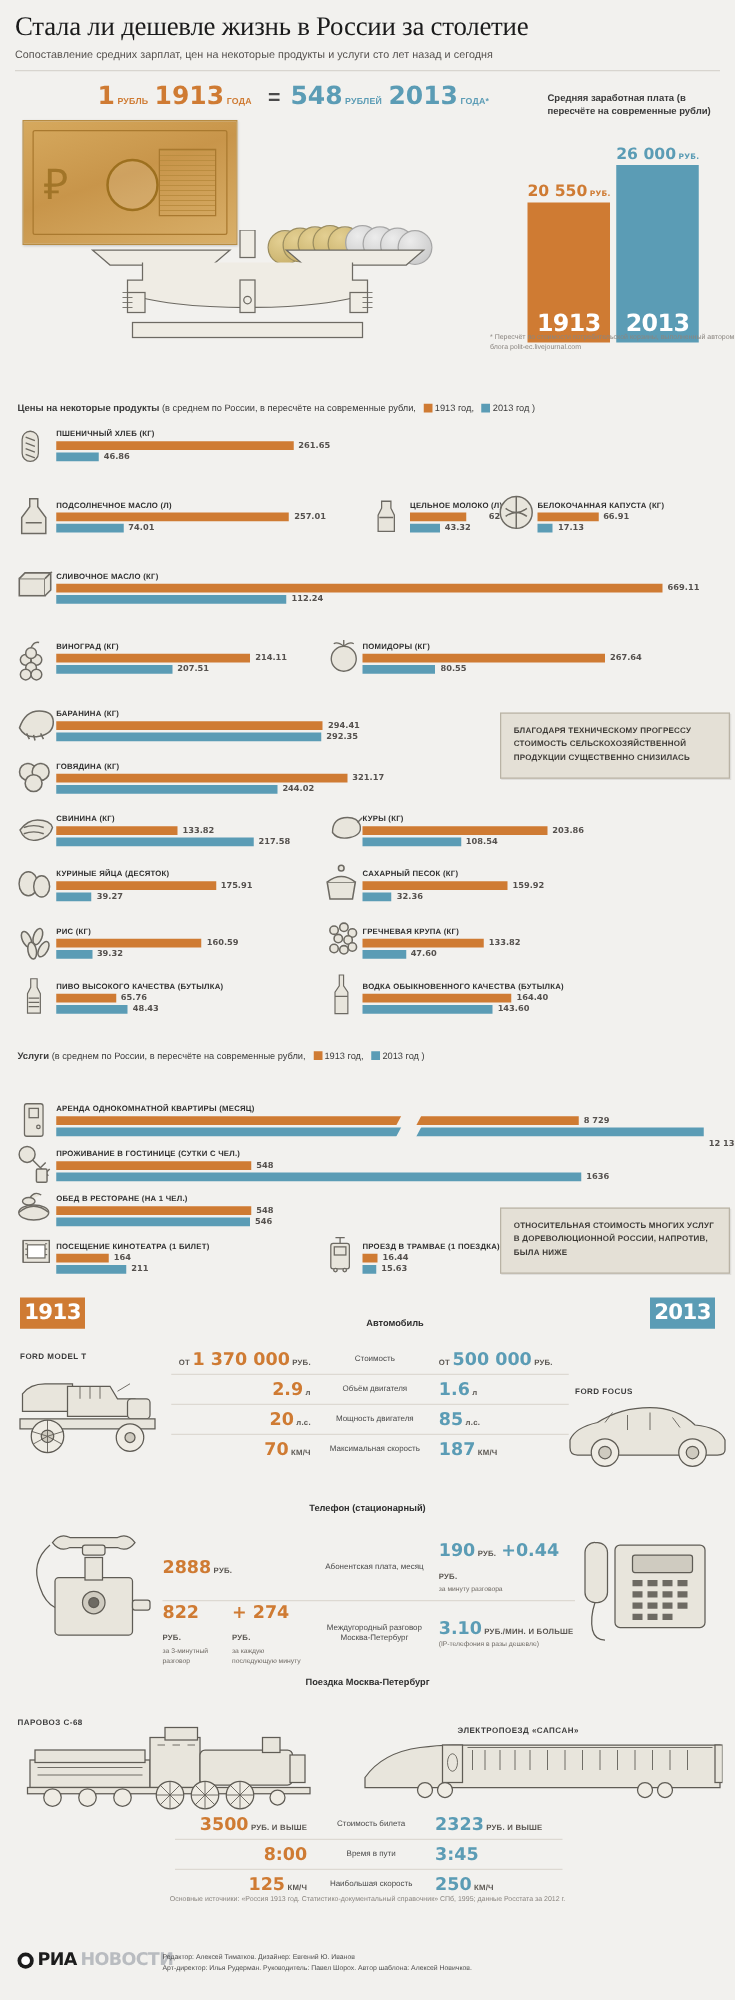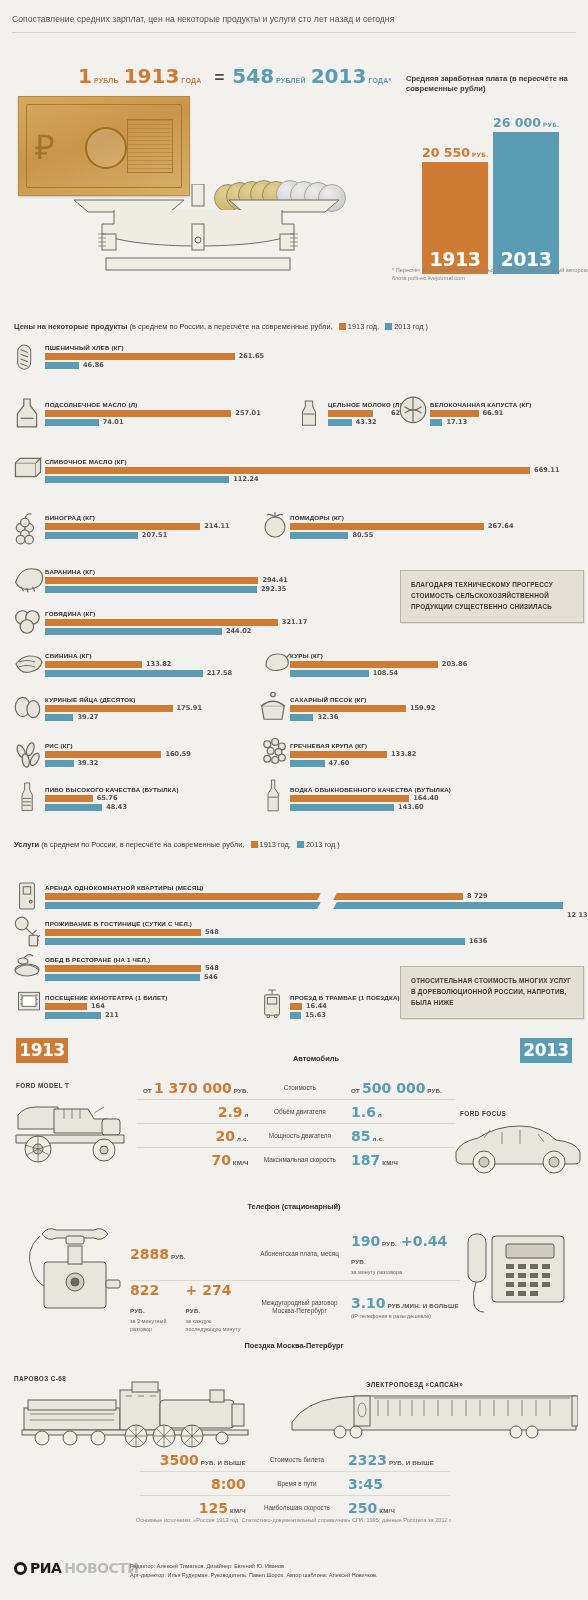--- a/index.html
+++ b/index.html
@@ -68,21 +68,21 @@
 
   .coins{position:absolute;left:200px;top:84px;width:140px;height:34px;}
   .coin{position:absolute;width:26px;height:26px;border-radius:50%;border:1px solid #9b8d5f;
         background:radial-gradient(circle at 35% 30%,#e3cf92,#c4ab63);}
   .coin.sv{border-color:#a6a6a6;background:radial-gradient(circle at 35% 30%,#ececec,#c3c3c3);}
 
   .balance{position:absolute;left:0;top:88px;width:368px;height:88px;}
 
   
   .salary{position:absolute;left:406px;top:74px;width:176px;height:200px;}
-  .salary-cap{font-size:7.6px;font-weight:700;color:#3b3b3b;line-height:1.35;}
+  .salary-cap{font-size:7.6px;font-weight:700;color:#3b3b3b;line-height:1.35;margin-left:32px;}
   .sal-bars{position:absolute;left:16px;top:52px;width:140px;height:148px;display:flex;align-items:flex-end;gap:5px;}
   .sal-col{position:relative;width:66px;}
   .sal-val{position:absolute;top:-15px;left:0;white-space:nowrap;font-family:"DejaVu Sans",sans-serif;font-weight:700;font-size:12.5px;line-height:1;}
   .sal-val .u{font-size:6px;font-weight:700;letter-spacing:.2px;margin-left:2px;}
   .sal-bar{width:100%;position:relative;}
   .sal-bar .yr{position:absolute;left:0;right:0;bottom:4px;text-align:center;color:#fff;font-family:"DejaVu Sans",sans-serif;font-weight:700;font-size:19px;letter-spacing:-0.5px;}
   .c-or{color:#cf7b33;} .c-bl{color:#5b9cb5;}
   .bg-or{background:#cf7b33;} .bg-bl{background:#5b9cb5;}
 
   .footnote{position:absolute;left:392px;top:266px;width:196px;font-size:5.6px;color:#8b8680;line-height:1.5;}
@@ -139,20 +139,21 @@
   .logo .ria{font-family:"DejaVu Sans",sans-serif;font-weight:700;font-size:14px;color:#1c1c1c;letter-spacing:-0.5px;}
   .logo .nov{font-family:"DejaVu Sans",sans-serif;font-weight:700;font-size:14px;color:#b9bcc0;letter-spacing:-0.5px;}
   .credits{position:absolute;left:130px;top:10px;font-size:5.5px;color:#4a4a4a;line-height:1.55;}
 </style>
 </head>
 <body>
 
 <div class="page">
 
   <div class="header">
+    <div class="title">Стала ли дешевле жизнь в России за столетие</div>
     <div class="subtitle">Сопоставление средних зарплат, цен на некоторые продукты и услуги сто лет назад и сегодня</div>
   </div>
   <div class="hrule"></div>
 
   <div class="equation">
     <span class="eqnum eq-or">1</span>
     <span class="eqsm eq-or-sm">РУБЛЬ</span>
     <span class="eqnum eq-or">1913</span>
     <span class="eqsm eq-or-sm">ГОДА</span>
     <span class="eqeq">=</span>

